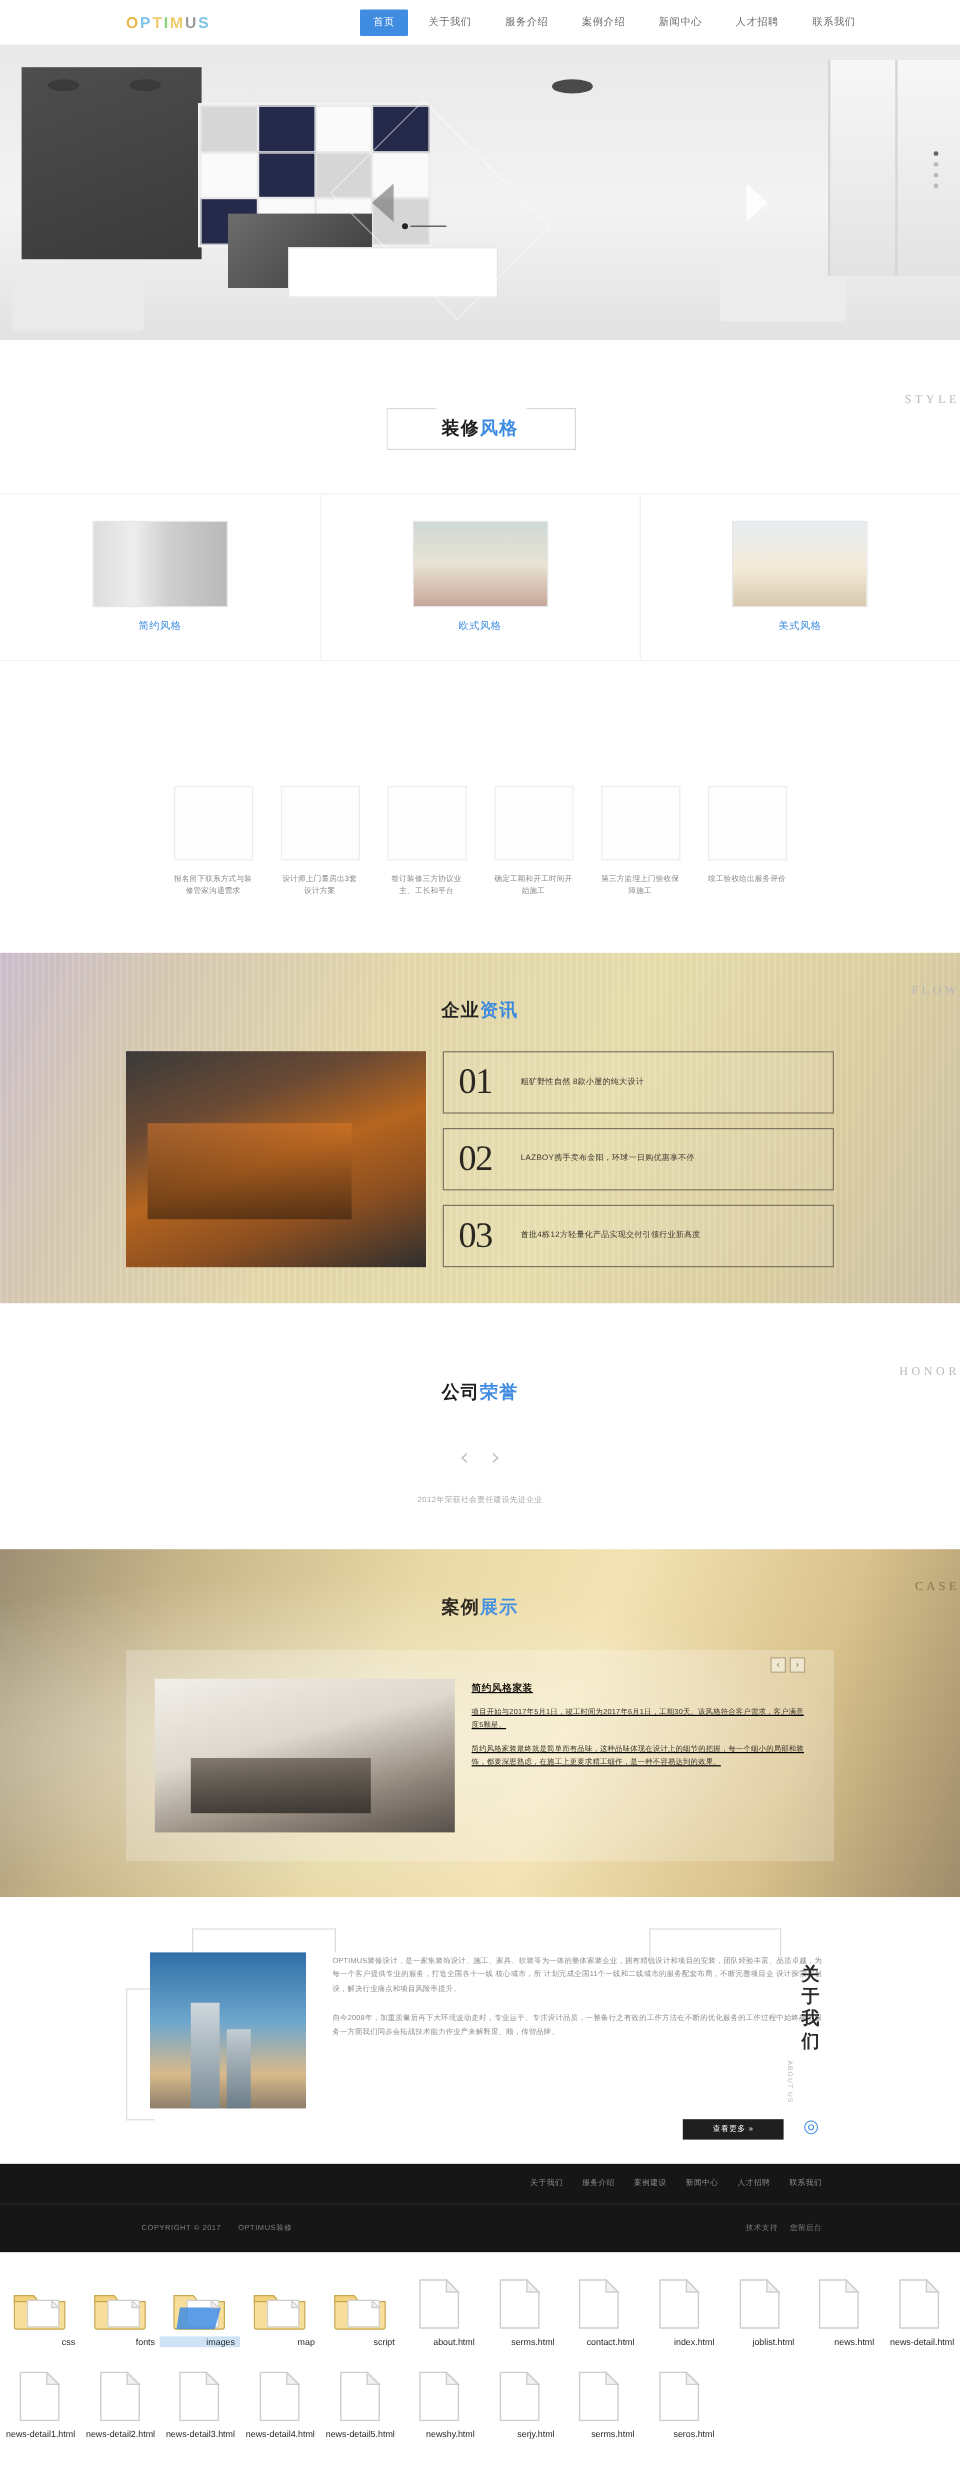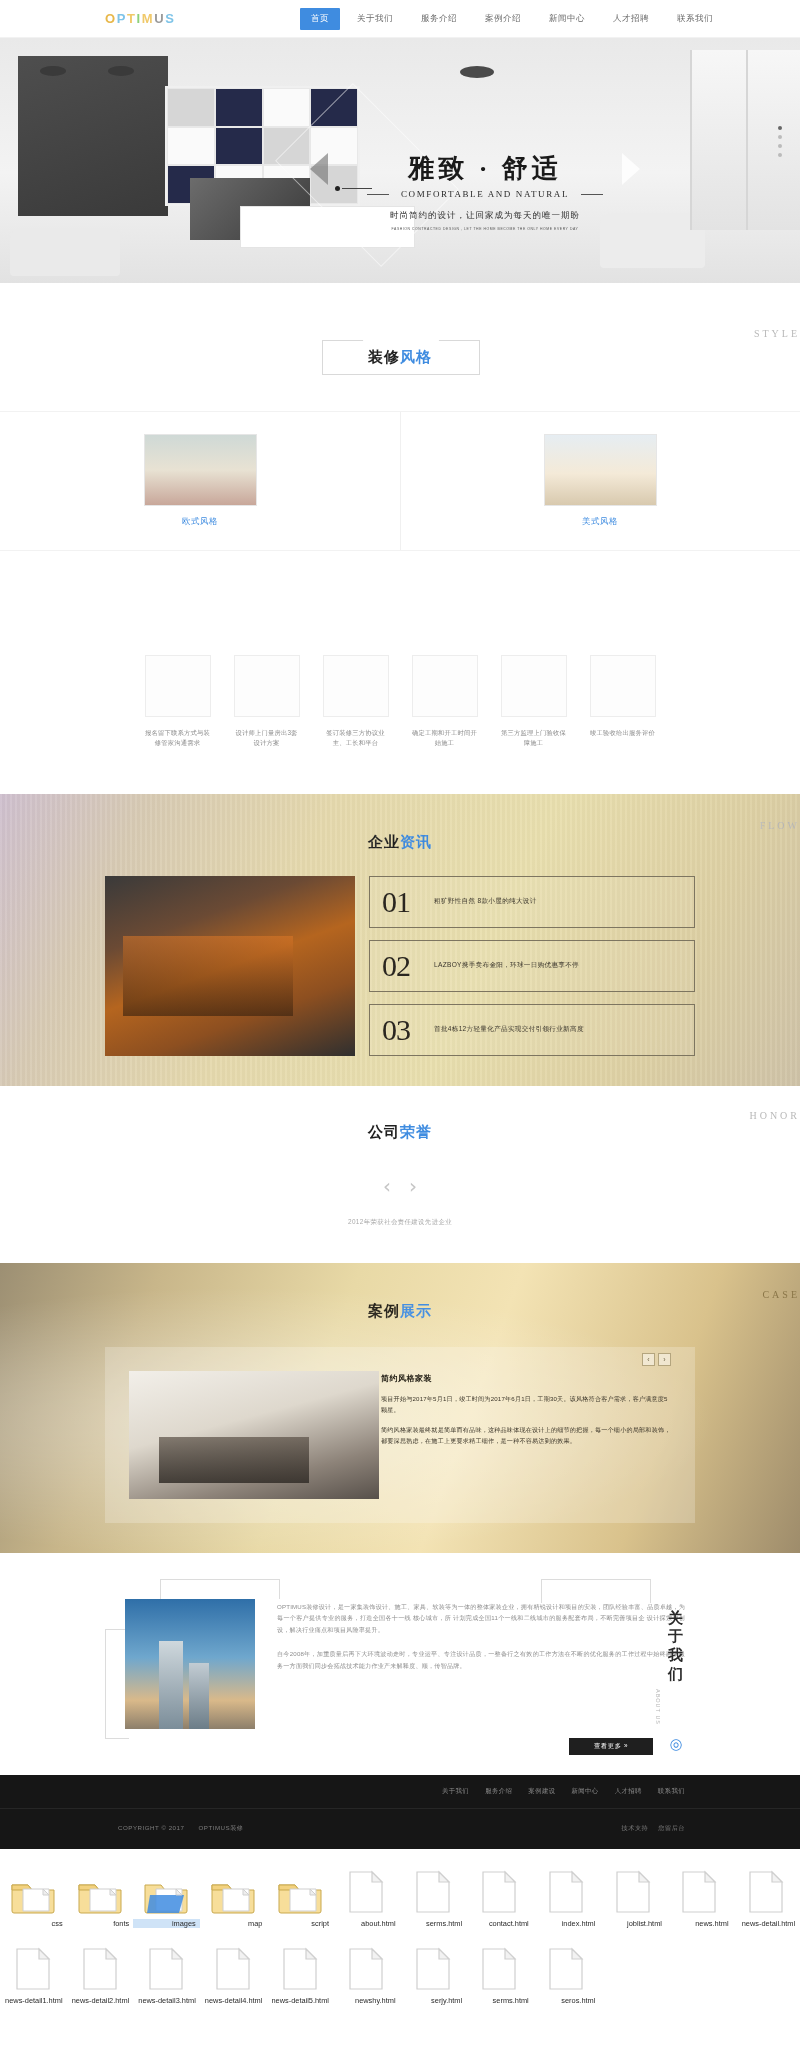--- a/index.html
+++ b/index.html
@@ -187,21 +187,21 @@
     height:52px; border:1px solid #7d7560; display:flex; align-items:center;
     padding:0 12px; background:rgba(255,255,255,.06);
   }
   .news-no {
     font-family:"Liberation Serif","DejaVu Serif",serif;
     font-size:30px; color:#2a2620; font-weight:400; width:52px; letter-spacing:-1px;
   }
   .news-txt { font-size:6.6px; color:#3a352c; letter-spacing:.3px; }
 
   
-  .honor-sec { padding:24px 0 36px; background:#fff; }
+  .honor-sec { padding:52px 0 36px; background:#fff; }
   .honor-row { display:flex; align-items:center; justify-content:center; gap:18px; margin-top:34px; }
   .arrow-btn {
     font-size:20px; color:#c6c6c6; cursor:pointer; line-height:1;
     font-family:"DejaVu Sans",sans-serif; user-select:none;
   }
   .medals { display:flex; gap:2px; }
   .medal { width:57px; height:57px; border-radius:50%; position:relative; }
   .m1{ background:radial-gradient(circle at 35% 30%,#fdfdfd,#c9c9c9 60%,#9c9c9c);}
   .m2{ background:radial-gradient(circle at 35% 30%,#fdfdfd,#cfcfcf 60%,#a2a2a2);}
   .m3{ background:radial-gradient(circle at 35% 30%,#fff4d2,#e2b84e 55%,#b5862a); }
@@ -222,22 +222,22 @@
     background:linear-gradient(110deg,#9c8f73 0%,#c8b68a 18%,#e8d9a6 40%,#f3e3b4 58%,#d9c28c 80%,#9e8c6b 100%);
   }
   .case-sec:before{
     content:""; position:absolute; inset:0;
     background:radial-gradient(ellipse at 30% 55%,rgba(255,255,255,.45),transparent 60%);
   }
   .case-sec .sec-en { color:#8a7648; }
   .case-sec .sec-cn { color:#201c14; }
   .case-sec .sec-cn em { color:#3f8ce0; }
   .case-card {
-    position:relative; margin:26px 105px 0; display:flex; gap:2px;
-    background:rgba(255,255,255,.22); padding:24px; align-items:flex-start;
+    position:relative; margin:26px 105px 0; display:flex; gap:14px;
+    background:rgba(255,255,255,.22); padding:24px; align-items:flex-start;text-decoration:underline;
   }
   .case-img {
     width:250px; height:128px; flex:none;
     background:linear-gradient(165deg,#f2efe9 0%,#ded8cd 40%,#8d8379 75%,#57504a 100%);
     position:relative; overflow:hidden;
   }
   .case-img:after{
     content:""; position:absolute; left:30px; top:66px; width:150px;height:46px;
     background:linear-gradient(180deg,rgba(90,80,70,.7),rgba(50,45,40,.85));
   }
@@ -351,42 +351,40 @@
       <div class="window-r"></div>
       <div class="pend-lamp lamp1"></div>
       <div class="pend-lamp lamp2"></div>
       <div class="pend-lamp lamp3"></div>
       <div class="hero-diamond"></div>
       <div class="hero-arrow-l"></div>
       <div class="hero-arrow-r"></div>
       <div class="hero-dot"></div>
       <div class="hero-line"></div>
     </div>
-    <div class="hero-caption">
-      <div class="hero-title">雅致 · 舒适</div>
-      <div class="hero-sub">COMFORTABLE AND NATURAL</div>
-      <div class="hero-desc">时尚简约的设计，让回家成为每天的唯一期盼</div>
-      <div class="hero-desc2">FASHION CONTRACTED DESIGN , LET THE HOME BECOME THE ONLY HOME EVERY DAY</div>
-    </div>
     <div class="hero-dots">
       <i class="on"></i>
       <i></i>
       <i></i>
       <i></i>
     </div>
   </div>
 
   <div class="style-sec">
     <div class="sec-head">
       <div class="sec-en">STYLE</div>
       <div class="style-title-box">
         <div class="sec-cn"><span>装修</span><em>风格</em></div>
       </div>
     </div>
     <div class="style-row">
+      <div class="style-card">
+        <div class="style-img si1"></div>
+        <div class="style-name">简约风格</div>
+      </div>
       <div class="style-card">
         <div class="style-img si3"></div>
         <div class="style-name">欧式风格</div>
       </div>
       <div class="style-card">
         <div class="style-img si2"></div>
         <div class="style-name">美式风格</div>
       </div>
     </div>
   </div>

